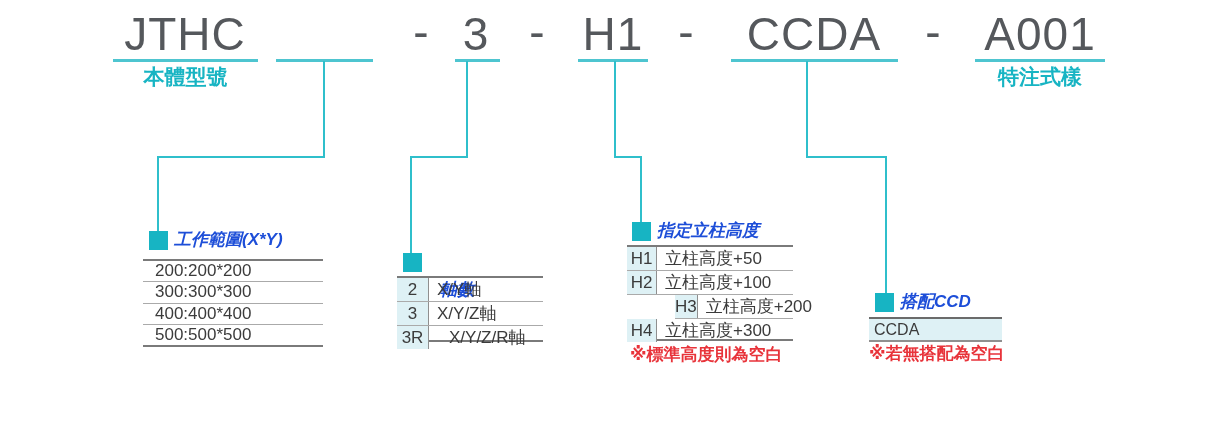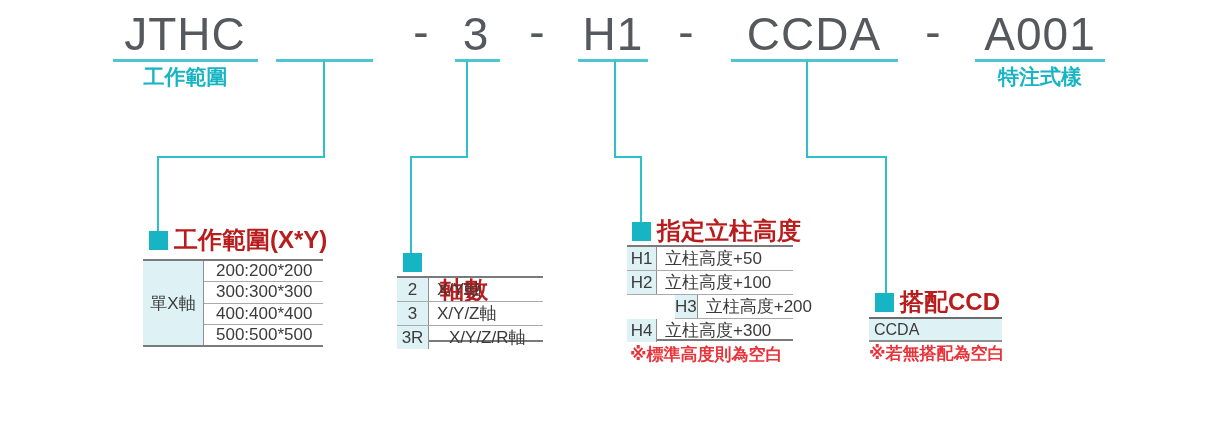--- a/index.html
+++ b/index.html
@@ -17,22 +17,22 @@
   .useg{height:3px;background:#4ec5d0;top:59px;}
   .seg-label{
     top:65px;height:24px;line-height:24px;font-size:21px;font-weight:bold;
     color:#17b4c3;text-align:center;white-space:nowrap;
   }
   
   .conn{background:#2fbfcb;}
   
   .sq{width:19px;height:19px;background:#17b4c3;}
   .sec-title{
-    font-size:24px;font-weight:bold;color:#b91c1c;white-space:nowrap;
-    height:24px;line-height:24px;
+    font-size:17px;font-weight:bold;color:#1d4ed8;white-space:nowrap;
+    height:24px;line-height:24px;font-style:italic;
   }
   
   .tbl{border-top:2px solid #7a7a7a;border-bottom:2px solid #7a7a7a;display:flex;box-sizing:border-box;}
   .cell-head{
     background:#def1f5;display:flex;align-items:center;justify-content:center;
     font-size:17px;color:#3b3b3b;border-right:1px solid #8f8f8f;box-sizing:border-box;
   }
   .vals{display:flex;flex-direction:column;flex:1;}
   .vrow{
     display:flex;align-items:center;padding-left:12px;font-size:17px;color:#3b3b3b;
@@ -69,21 +69,21 @@
   <div class="abs dash" style="left:918px;">-</div>
   <div class="abs code-seg" style="left:972px;width:136px;">A001</div>
 
   <div class="abs useg" style="left:113px;width:145px;"></div>
   <div class="abs useg" style="left:276px;width:97px;"></div>
   <div class="abs useg" style="left:455px;width:45px;"></div>
   <div class="abs useg" style="left:578px;width:70px;"></div>
   <div class="abs useg" style="left:731px;width:167px;"></div>
   <div class="abs useg" style="left:975px;width:130px;"></div>
 
-  <div class="abs seg-label" style="left:113px;width:145px;">工作範圍</div>
+  <div class="abs seg-label" style="left:113px;width:145px;">本體型號</div>
   <div class="abs seg-label" style="left:975px;width:130px;">特注式樣</div>
 
   <div class="abs conn" style="left:323px;top:61px;width:2px;height:97px;"></div>
   <div class="abs conn" style="left:157px;top:156px;width:168px;height:2px;"></div>
   <div class="abs conn" style="left:157px;top:156px;width:2px;height:76px;"></div>
 
   <div class="abs conn" style="left:466px;top:61px;width:2px;height:97px;"></div>
   <div class="abs conn" style="left:410px;top:156px;width:58px;height:2px;"></div>
   <div class="abs conn" style="left:410px;top:156px;width:2px;height:98px;"></div>
 
@@ -91,21 +91,20 @@
   <div class="abs conn" style="left:614px;top:156px;width:28px;height:2px;"></div>
   <div class="abs conn" style="left:640px;top:156px;width:2px;height:67px;"></div>
 
   <div class="abs conn" style="left:806px;top:61px;width:2px;height:97px;"></div>
   <div class="abs conn" style="left:806px;top:156px;width:81px;height:2px;"></div>
   <div class="abs conn" style="left:885px;top:156px;width:2px;height:138px;"></div>
 
   <div class="abs sq" style="left:149px;top:231px;"></div>
   <div class="abs sec-title" style="left:174px;top:228px;">工作範圍(X*Y)</div>
   <div class="abs tbl" style="left:143px;top:259px;width:180px;height:88px;">
-    <div class="cell-head" style="width:61px;">單X軸</div>
     <div class="vals">
       <div class="vrow" style="flex:1;">200:200*200</div>
       <div class="vrow" style="flex:1;text-align:center;">300:300*300</div>
       <div class="vrow" style="flex:1;">400:400*400</div>
       <div class="vrow" style="flex:1;">500:500*500</div>
     </div>
   </div>
 
   <div class="abs sq" style="left:403px;top:253px;"></div>
   <div class="abs sec-title" style="left:440px;top:250px;margin-top:28px;">軸數</div>

